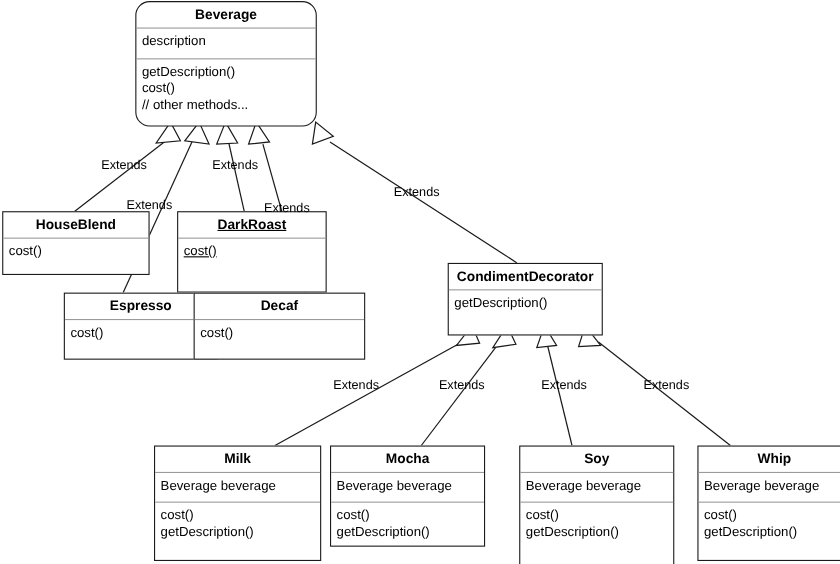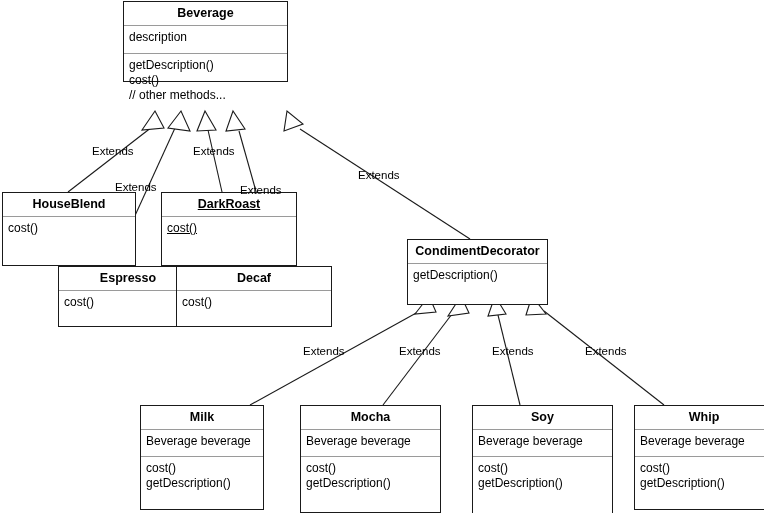--- a/index.html
+++ b/index.html
@@ -122,35 +122,35 @@
   <div class="edge-label" style="left:115px; top:181px;">Extends</div>
   <div class="edge-label" style="left:193px; top:145px;">Extends</div>
   <div class="edge-label" style="left:240px; top:184px;">Extends</div>
   <div class="edge-label" style="left:358px; top:169px;">Extends</div>
 
   <div class="edge-label" style="left:303px; top:345px;">Extends</div>
   <div class="edge-label" style="left:399px; top:345px;">Extends</div>
   <div class="edge-label" style="left:492px; top:345px;">Extends</div>
   <div class="edge-label" style="left:585px; top:345px;">Extends</div>
 
-  <div class="uml-class" style="left:123px; top:1px; width:165px; height:81px;">
+  <div class="uml-class" style="left:123px; top:1px; width:165px; height:114px;border-radius:13px;">
     <div class="uml-name">Beverage</div>
     <div class="uml-sep"></div>
     <div class="uml-compartment" style="height:27px;">
       <div>description</div>
     </div>
     <div class="uml-sep"></div>
     <div class="uml-compartment">
       <div>getDescription()</div>
       <div>cost()</div>
       <div>// other methods...</div>
     </div>
   </div>
 
-  <div class="uml-class" style="left:2px; top:192px; width:134px; height:74px;">
+  <div class="uml-class" style="left:2px; top:192px; width:134px; height:58px;">
     <div class="uml-name">HouseBlend</div>
     <div class="uml-sep"></div>
     <div class="uml-compartment">
       <div>cost()</div>
     </div>
   </div>
 
   <div class="uml-class" style="left:161px; top:192px; width:136px; height:74px;text-decoration:underline;">
     <div class="uml-name">DarkRoast</div>
     <div class="uml-sep"></div>
@@ -176,34 +176,34 @@
   </div>
 
   <div class="uml-class" style="left:407px; top:239px; width:141px; height:66px;">
     <div class="uml-name">CondimentDecorator</div>
     <div class="uml-sep"></div>
     <div class="uml-compartment">
       <div>getDescription()</div>
     </div>
   </div>
 
-  <div class="uml-class" style="left:140px; top:405px; width:124px; height:105px;">
+  <div class="uml-class" style="left:140px; top:405px; width:152px; height:105px;">
     <div class="uml-name">Milk</div>
     <div class="uml-sep"></div>
     <div class="uml-compartment" style="height:26px;">
       <div>Beverage beverage</div>
     </div>
     <div class="uml-sep"></div>
     <div class="uml-compartment">
       <div>cost()</div>
       <div>getDescription()</div>
     </div>
   </div>
 
-  <div class="uml-class" style="left:300px; top:405px; width:141px; height:108px;">
+  <div class="uml-class" style="left:300px; top:405px; width:141px; height:92px;">
     <div class="uml-name">Mocha</div>
     <div class="uml-sep"></div>
     <div class="uml-compartment" style="height:26px;">
       <div>Beverage beverage</div>
     </div>
     <div class="uml-sep"></div>
     <div class="uml-compartment">
       <div>cost()</div>
       <div>getDescription()</div>
     </div>

